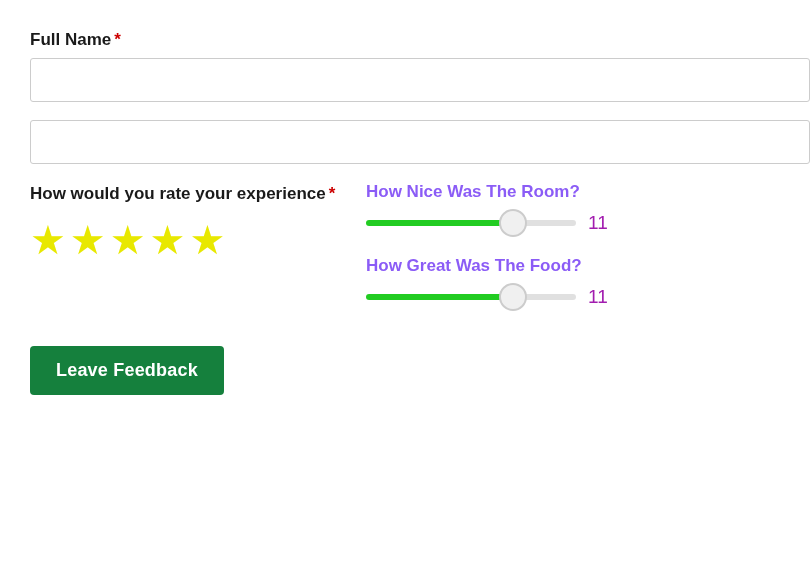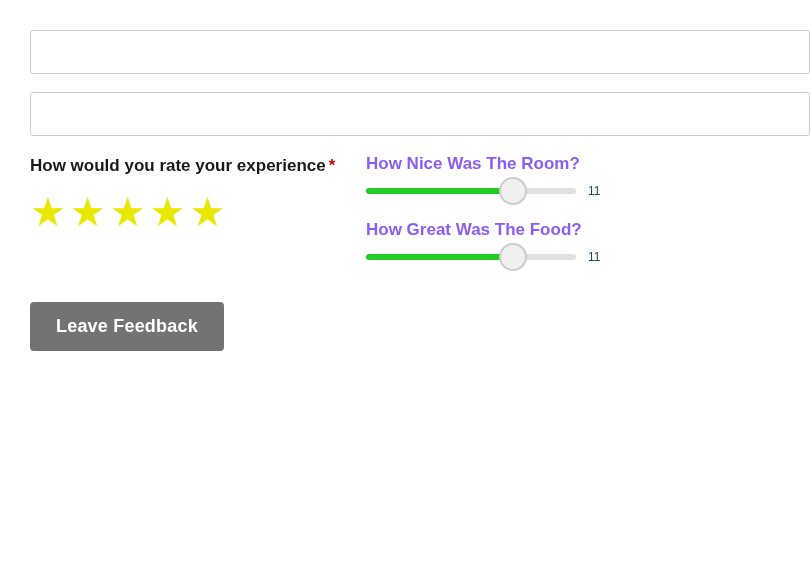--- a/index.html
+++ b/index.html
@@ -90,28 +90,28 @@
       margin-bottom: 10px;
     }
 
     .slider-row {
       display: flex;
       align-items: center;
       gap: 12px;
     }
 
     .slider-value {
-      font-size: 12px;
+      font-size: 19px;
       font-weight: normal;
-      color: #0c4a6e;
+      color: #a21caf;
       min-width: 24px;
     }
 
     .submit-btn {
-      background: #737373;
+      background: #15803d;
       color: #ffffff;
       border: none;
       border-radius: 4px;
       padding: 14px 26px;
       font-size: 18px;
       font-weight: bold;
       cursor: pointer;
       margin-top: 16px;
       letter-spacing: 0.2px;
     }
@@ -146,20 +146,23 @@
       border: 2px solid #cccccc;
       cursor: pointer;
     }
   </style>
 </head>
 <body>
 
 <div>
 
   <div class="form-group">
+    <label class="form-label">
+      <span>Full Name</span><span class="required-star">*</span>
+    </label>
     <input type="text" class="text-input" value="" style="">
   </div>
 
   <div class="form-group">
     <input type="email" class="text-input" value="" style="">
   </div>
 
   <div class="two-col">
 
     <div class="left-col">

